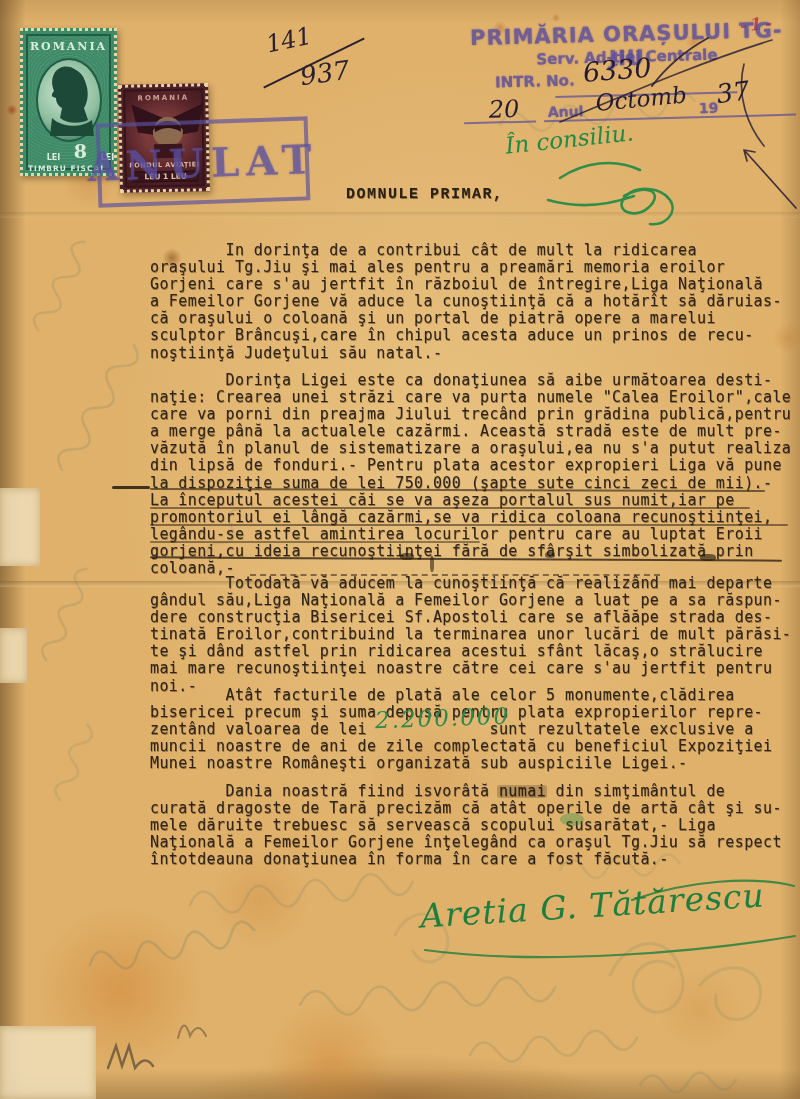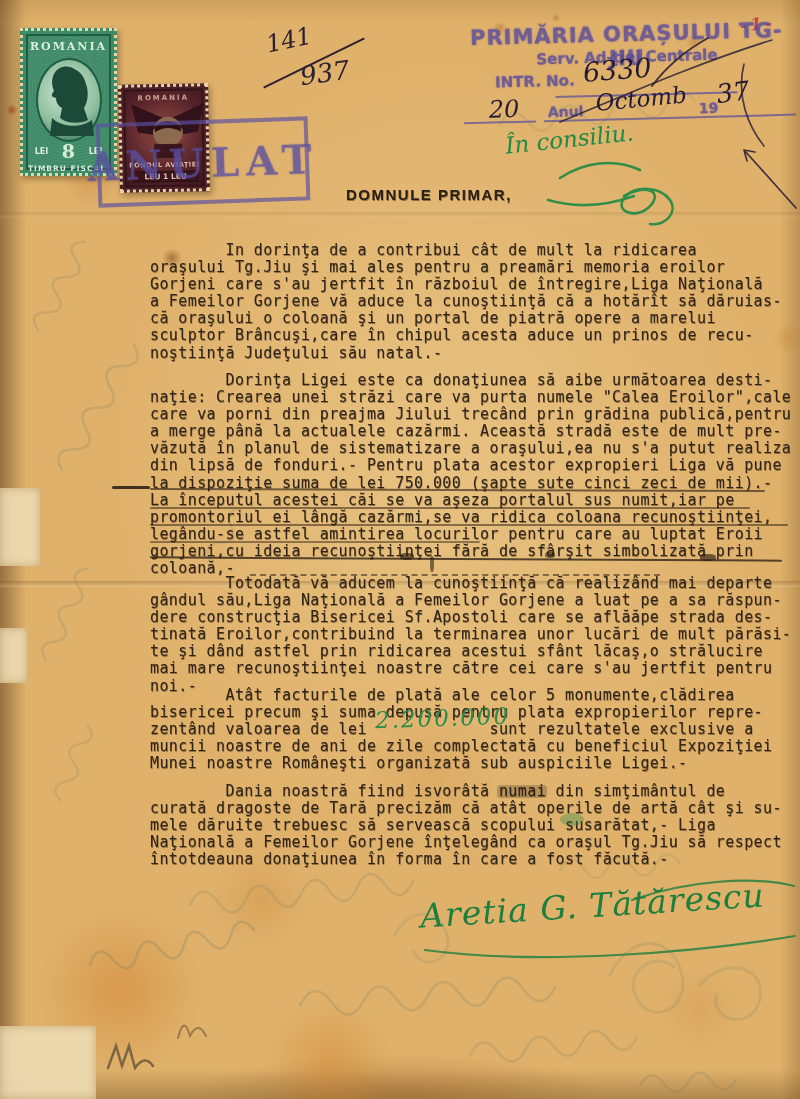--- a/index.html
+++ b/index.html
@@ -29,21 +29,21 @@
   .crease{position:absolute;left:0;width:800px;height:6px;z-index:1;pointer-events:none;
     background:linear-gradient(180deg, rgba(110,75,30,.30), rgba(250,230,180,.22));}
   .tape{position:absolute;background:rgba(238,221,182,.9);z-index:2;
     box-shadow:inset 0 0 8px rgba(160,120,60,.5);}
   
   .para{position:absolute;left:150px;width:650px;overflow:hidden;
     font-family:"DejaVu Sans Mono",monospace;font-size:15px;line-height:17.1px;
     letter-spacing:.4px;color:#2e2418;white-space:pre;z-index:5;
     text-shadow:.5px .5px 0 rgba(60,35,15,.45);}
   .title{position:absolute;left:346px;top:186px;z-index:5;
-    font-family:Liberation Sans, sans-serif;font-weight:bold;font-size:15px;
+    font-family:Liberation Mono, monospace;font-weight:bold;font-size:15px;
     letter-spacing:1.5px;color:#2a2014;text-shadow:.6px .6px 0 rgba(60,35,15,.5);}
   .umark{position:absolute;height:2px;background:#241a10;z-index:6;border-radius:2px;}
   .blotch{position:absolute;background:#1f160c;z-index:6;border-radius:40%;}
   
   .reg{position:absolute;left:455px;top:22px;width:345px;height:112px;z-index:5;
     transform:rotate(-1.5deg);color:#584a9c;}
   .reg .l1{position:absolute;top:0;left:0;width:345px;text-align:center;font-weight:bold;
     font-size:21px;letter-spacing:1px;opacity:.8;text-shadow:0 0 2px #584a9c;}
   .reg .l2{position:absolute;top:26px;left:0;width:345px;text-align:center;font-weight:bold;
     font-size:15px;opacity:.8;text-shadow:0 0 1.5px #584a9c;}
@@ -61,21 +61,21 @@
   .stamp-fiscal{position:absolute;left:20px;top:28px;width:97px;height:148px;z-index:3;
     background:#3f8a67;border:3px dotted rgba(240,220,170,.95);box-sizing:border-box;
     box-shadow:2px 3px 6px rgba(60,35,10,.4);}
   .sf-inner{position:absolute;inset:3px;border:2px solid #1e5c44;
     background:repeating-radial-gradient(circle at 50% 38%, rgba(255,255,255,.07) 0 1px, transparent 1px 3px),#3f8a67;}
   .sf-country{position:absolute;top:4px;left:0;width:100%;text-align:center;
     font-family:"DejaVu Serif",serif;font-weight:bold;font-size:11px;letter-spacing:2px;color:#d8eedd;}
   .sf-oval{position:absolute;left:50%;top:22px;transform:translateX(-50%);width:62px;height:80px;
     border-radius:50%;border:2px solid #1e5c44;
     background:radial-gradient(circle at 45% 40%, #cfe6d2, #8fbf9f 55%, #2f6b52);}
-  .sf-val{position:absolute;top:104px;left:0;width:100%;display:flex;align-items:center;
+  .sf-val{position:absolute;top:104px;left:12px;width:100%;display:flex;align-items:flex-end;
     justify-content:space-around;color:#d8eedd;font-weight:bold;}
   .sf-val .s{font-size:8px;} .sf-val .b{font-size:19px;font-family:"DejaVu Serif",serif;}
   .sf-cap{position:absolute;top:128px;left:0;width:100%;text-align:left;
     font-size:7.5px;font-weight:bold;letter-spacing:1px;color:#d8eedd;}
   .stamp-avia{position:absolute;left:119px;top:84px;width:90px;height:108px;z-index:3;
     background:#4e2127;border:3px dotted rgba(240,220,170,.95);box-sizing:border-box;
     transform:rotate(-1deg);box-shadow:2px 3px 6px rgba(60,35,10,.4);}
   .sa-inner{position:absolute;inset:2px;border:2px solid #33141a;
     background:radial-gradient(circle at 50% 45%, #7a3a3a 0 28%, #57242a 60%, #3d181e);}
   .sa-country{position:absolute;top:3px;left:0;width:100%;text-align:center;

